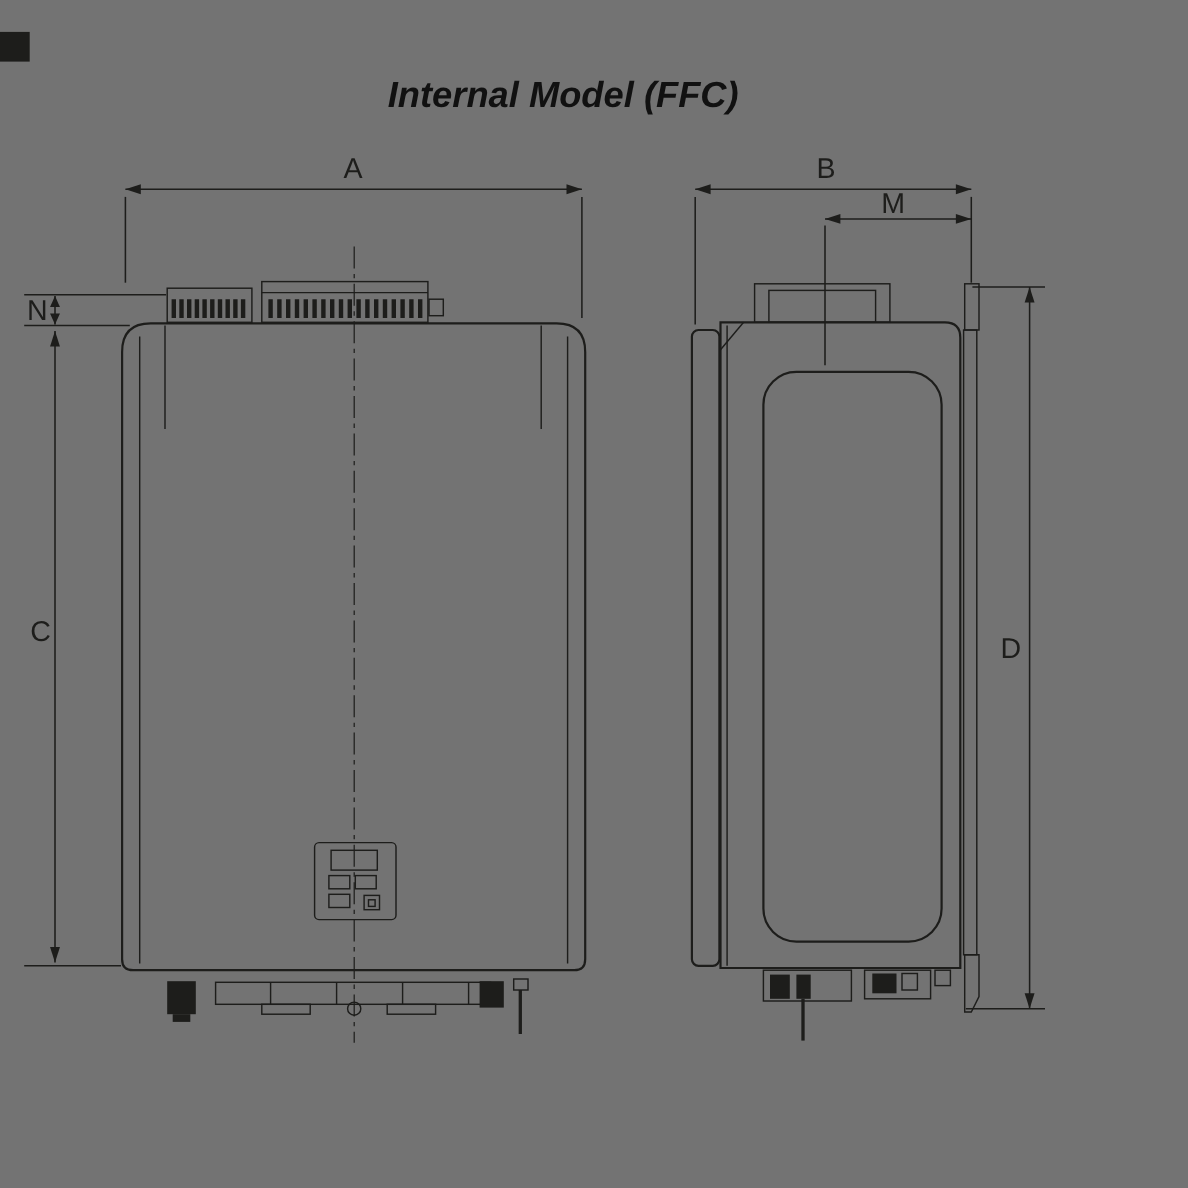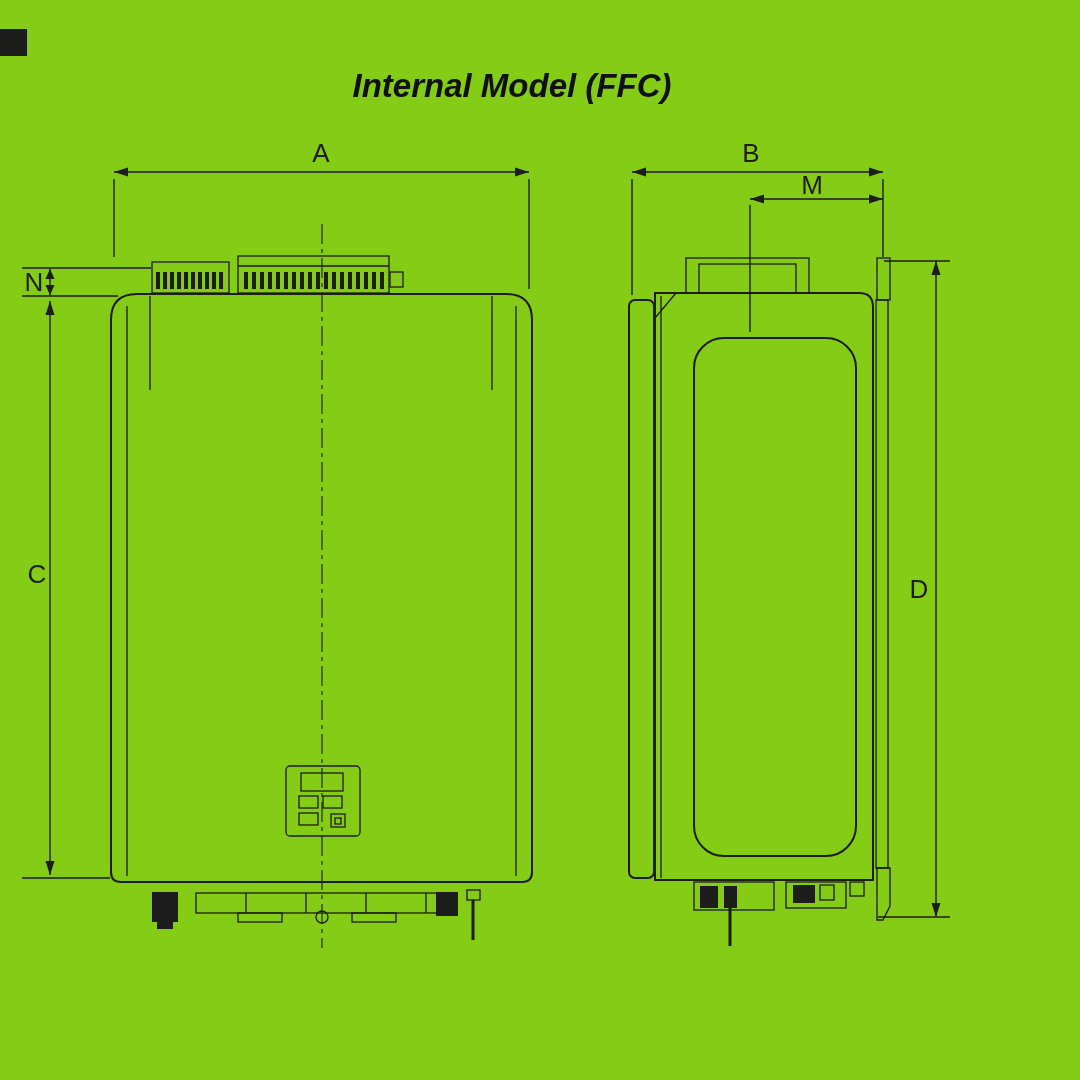--- a/index.html
+++ b/index.html
@@ -5,21 +5,21 @@
   html, body {
     margin: 0;
     padding: 0;
     background: #ffffff;
     font-family: "Liberation Sans", sans-serif;
   }
   .stage {
     position: relative;
     width: 1080px;
     height: 1080px;
-    background: #84cc16;
+    background: #737373;
     overflow: hidden;
   }
   svg { display: block; }
   .ln   { stroke: #1d1d1b; fill: none; stroke-width: 2; }
   .thin { stroke: #1d1d1b; fill: none; stroke-width: 1.3; }
   .dim  { stroke: #1d1d1b; fill: none; stroke-width: 1.4; }
   .bars { stroke: #1d1d1b; fill: none; stroke-width: 4; }
   .dark { fill: #1d1d1b; stroke: none; }
   .arrow { fill: #1d1d1b; stroke: none; }
   .cline { stroke: #1d1d1b; fill: none; stroke-width: 1.1; stroke-dasharray: 20 5 4 5; }

